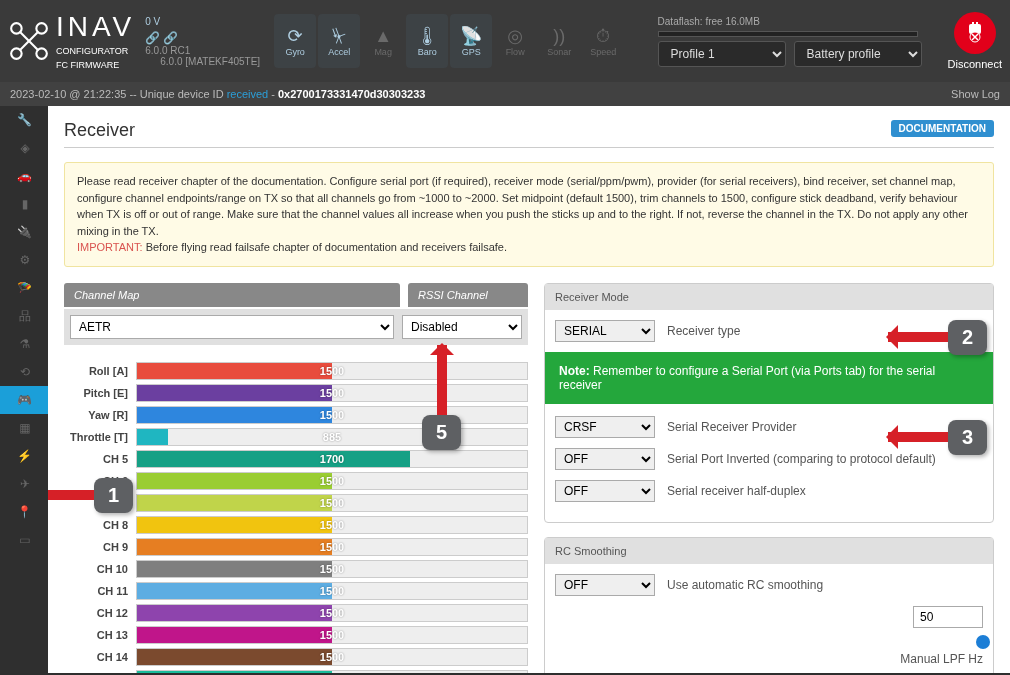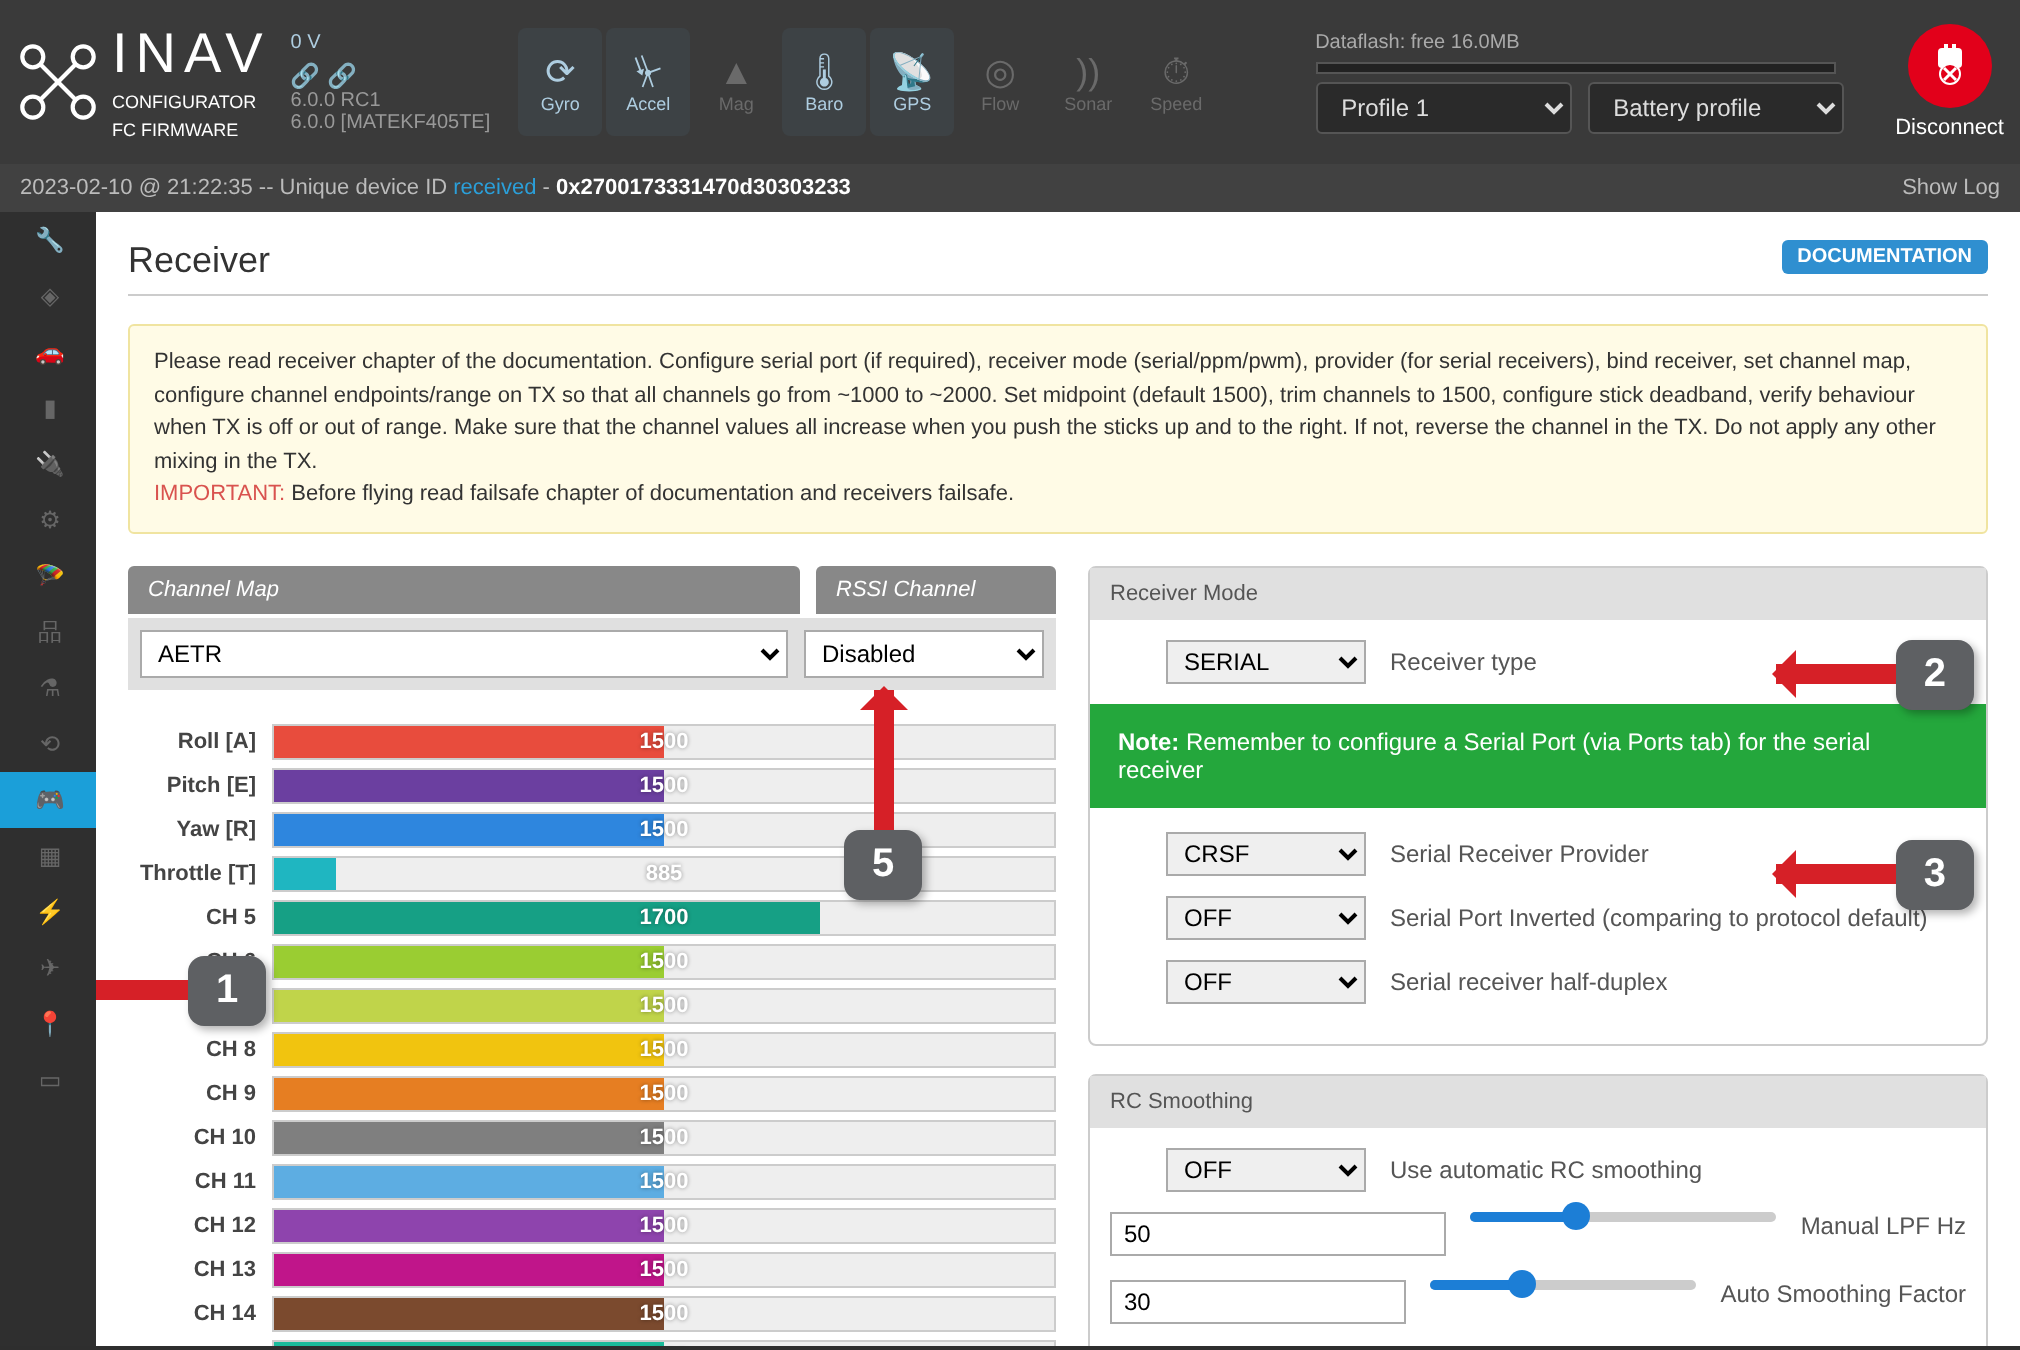--- a/index.html
+++ b/index.html
@@ -8,21 +8,21 @@
   
   .header { display: flex; align-items: center; height: 82px; background: #3a3a3a; padding: 4px 8px; position: relative; }
   .logo { display: flex; align-items: center; color: #fff; }
   .logo svg { margin-right: 6px; }
   .logo-text span:first-child { font-size: 9px; }
   .logo-text span:last-child { font-size: 9px; }
   .logo-main { font-size: 28px; font-weight: 300; letter-spacing: 4px; color: #fff; }
 
   .fw-block { margin-left: 10px; font-size: 10px; color: #888; }
   .fw-block .rc { color: #999; }
-  .fw-block .model { color: #999; }
+  .fw-block .model { color: #999; margin-left: 15px; }
 
   .sensor-icons { display: flex; margin-left: 14px; gap: 2px; }
   .sensor { width: 42px; height: 54px; background: #3d4245; border-radius: 4px; display: flex; flex-direction: column; align-items: center; justify-content: center; color: #aecde0; font-size: 9px; cursor: default; }
   .sensor.off { color: #6a6a6a; background: transparent; }
 
   .top-right { margin-left: auto; display: flex; align-items: center; gap: 26px; }
   .dataflash { font-size: 10px; color: #aaa; }
   .dataflash .bar { width: 260px; height: 6px; border: 1px solid #555; margin-top: 4px; background: #222; }
   .profiles { display: flex; gap: 8px; margin-top: 4px; }
   .profile-sel { background: #2a2a2a; color: #ddd; border: 1px solid #555; padding: 4px 24px 4px 8px; font-size: 12px; border-radius: 3px; width: 128px; }
@@ -62,25 +62,25 @@
   .ch-row { display: flex; align-items: center; height: 20px; margin-bottom: 2px; }
   .ch-label { width: 72px; text-align: right; padding-right: 8px; font-size: 11px; font-weight: 600; color: #444; }
   .ch-track { flex: 1; height: 18px; background: #eee; border: 1px solid #ccc; position: relative; }
   .ch-fill { height: 100%; position: relative; }
   .ch-val { position: absolute; left: 50%; top: 50%; transform: translate(-50%, -50%); color: #fff; font-weight: bold; font-size: 11px; text-shadow: 0 0 2px rgba(0,0,0,.4); }
 
   .section { border: 1px solid #ccc; border-radius: 4px; margin-bottom: 14px; overflow: visible; position: relative; }
   .section-title { background: #e0e0e0; color: #555; font-size: 11px; padding: 7px 10px; }
   .section-body { padding: 10px; }
   .field-row { display: flex; align-items: center; gap: 12px; margin-bottom: 10px; font-size: 12px; color: #555; }
-  .field-row select { width: 100px; border: 1px solid #aaa; padding: 2px 4px; font-size: 12px; margin-left: 28px; }
+  .field-row select { width: 100px; border: 1px solid #aaa; padding: 2px 4px; font-size: 12px; }
   .note-green { background: #24a73c; color: #fff; padding: 12px 14px; margin: 8px -10px 12px -10px; font-size: 12px; }
   .note-green b { color: #fff; }
 
-  .slider-row { display: flex; align-items: flex-start; gap: 12px; margin-bottom: 12px; font-size: 12px; color: #555; }
+  .slider-row { display: flex; align-items: flex-end; gap: 12px; margin-bottom: 12px; font-size: 12px; color: #555; flex-direction: column; }
   .slider-row .num-input { width: 70px; text-align: left; padding: 3px 6px; }
   .slider { flex: 1; height: 5px; background: #ccc; border-radius: 3px; position: relative; }
   .slider .filled { position: absolute; height: 100%; background: #1c7ed6; left: 0; border-radius: 3px; }
   .slider .knob { position: absolute; width: 14px; height: 14px; border-radius: 50%; background: #1c7ed6; top: -5px; transform: translateX(-50%); }
 
   
   .ann { position: absolute; display: flex; align-items: center; pointer-events: none; z-index: 50; }
   .ann .bubble { background: #5e6063; color: #fff; font-size: 20px; font-weight: bold; padding: 6px 14px; border-radius: 8px; box-shadow: 2px 2px 4px rgba(0,0,0,.3); }
   .ann .arrow { position: relative; }
   .ann .arrow.left-point { width: 60px; height: 10px; background: #d62027; }

